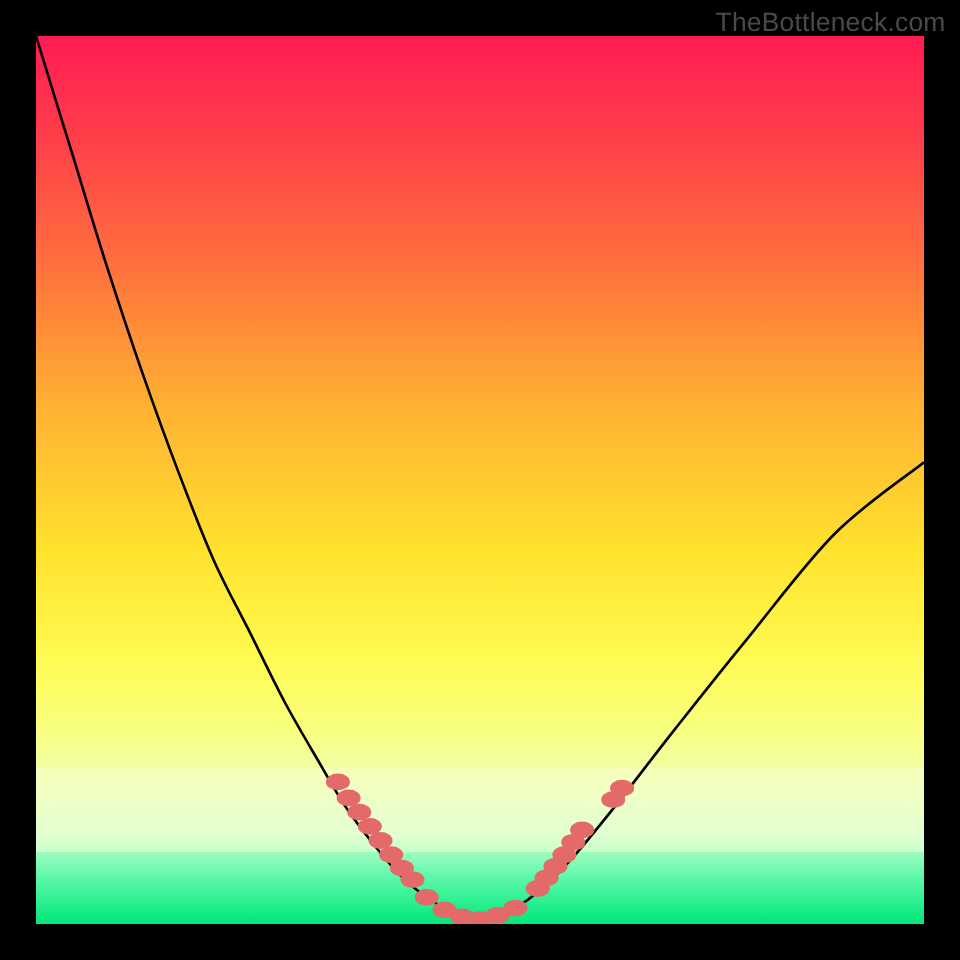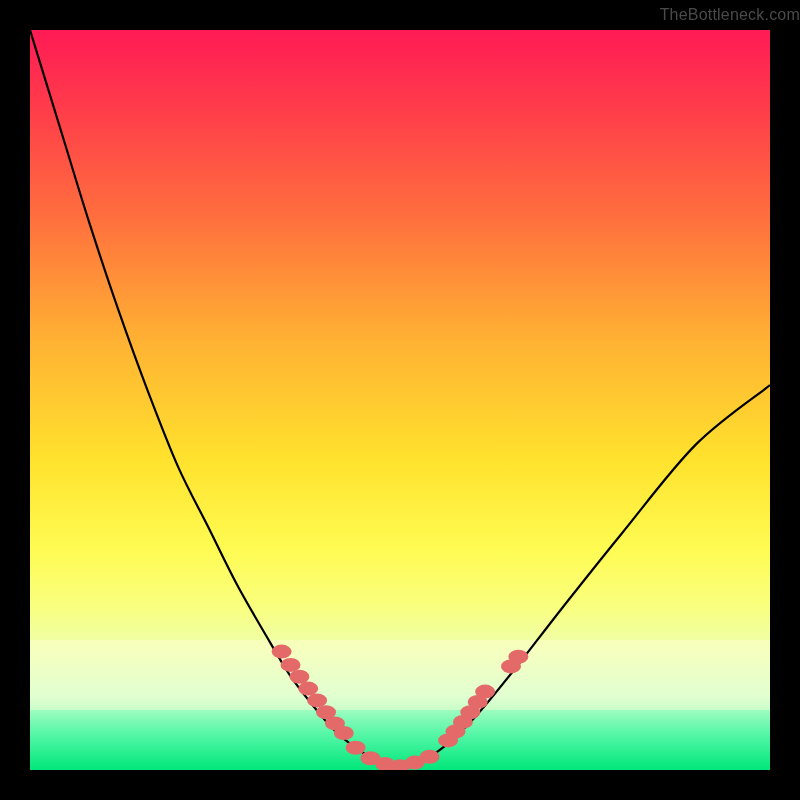--- a/index.html
+++ b/index.html
@@ -45,23 +45,23 @@
     left: 0;
     width: 100%;
     height: 70px;
     bottom: 60px;
     background: rgba(255,255,210,0.45);
     pointer-events: none;
   }
   .watermark {
     position: absolute;
     top: 6px;
-    right: 0;
+    right: 12px;
     color: #4a4a4a;
-    font-size: 16px;
+    font-size: 22px;
     font-weight: 500;
     letter-spacing: 0.2px;
   }
   svg.curve {
     position: absolute;
     top: 0;
     left: 0;
     width: 100%;
     height: 100%;
   }

